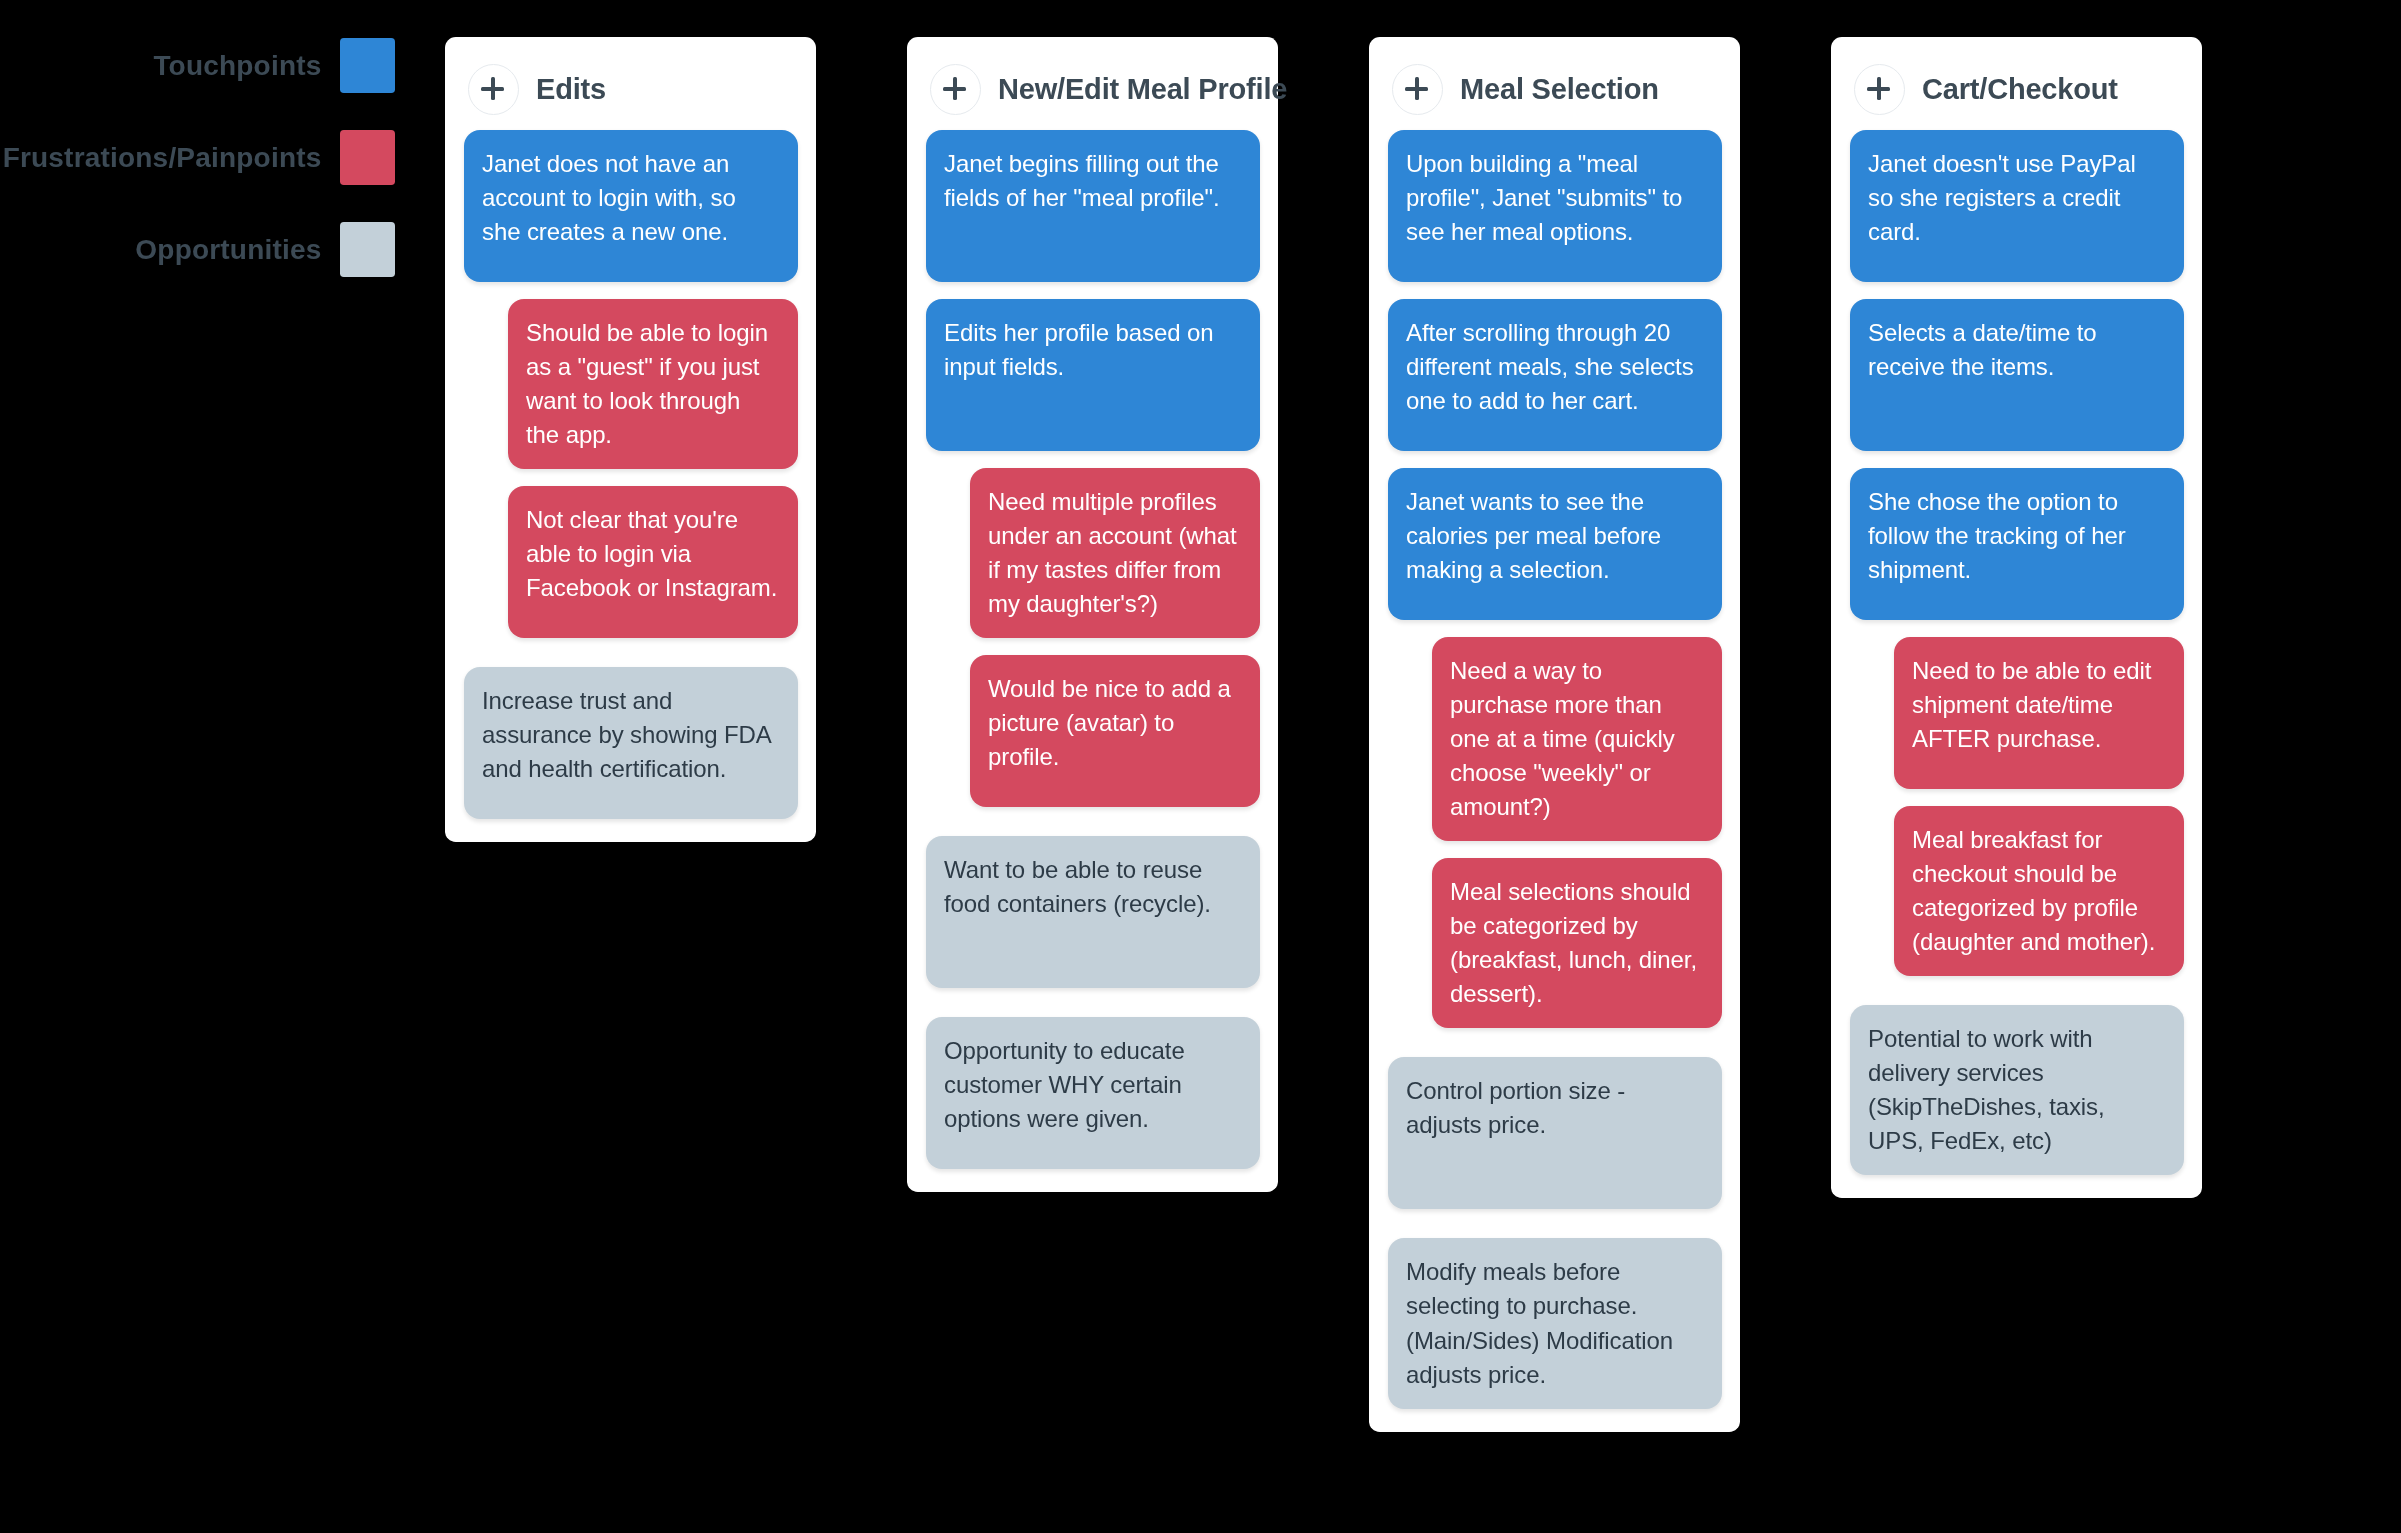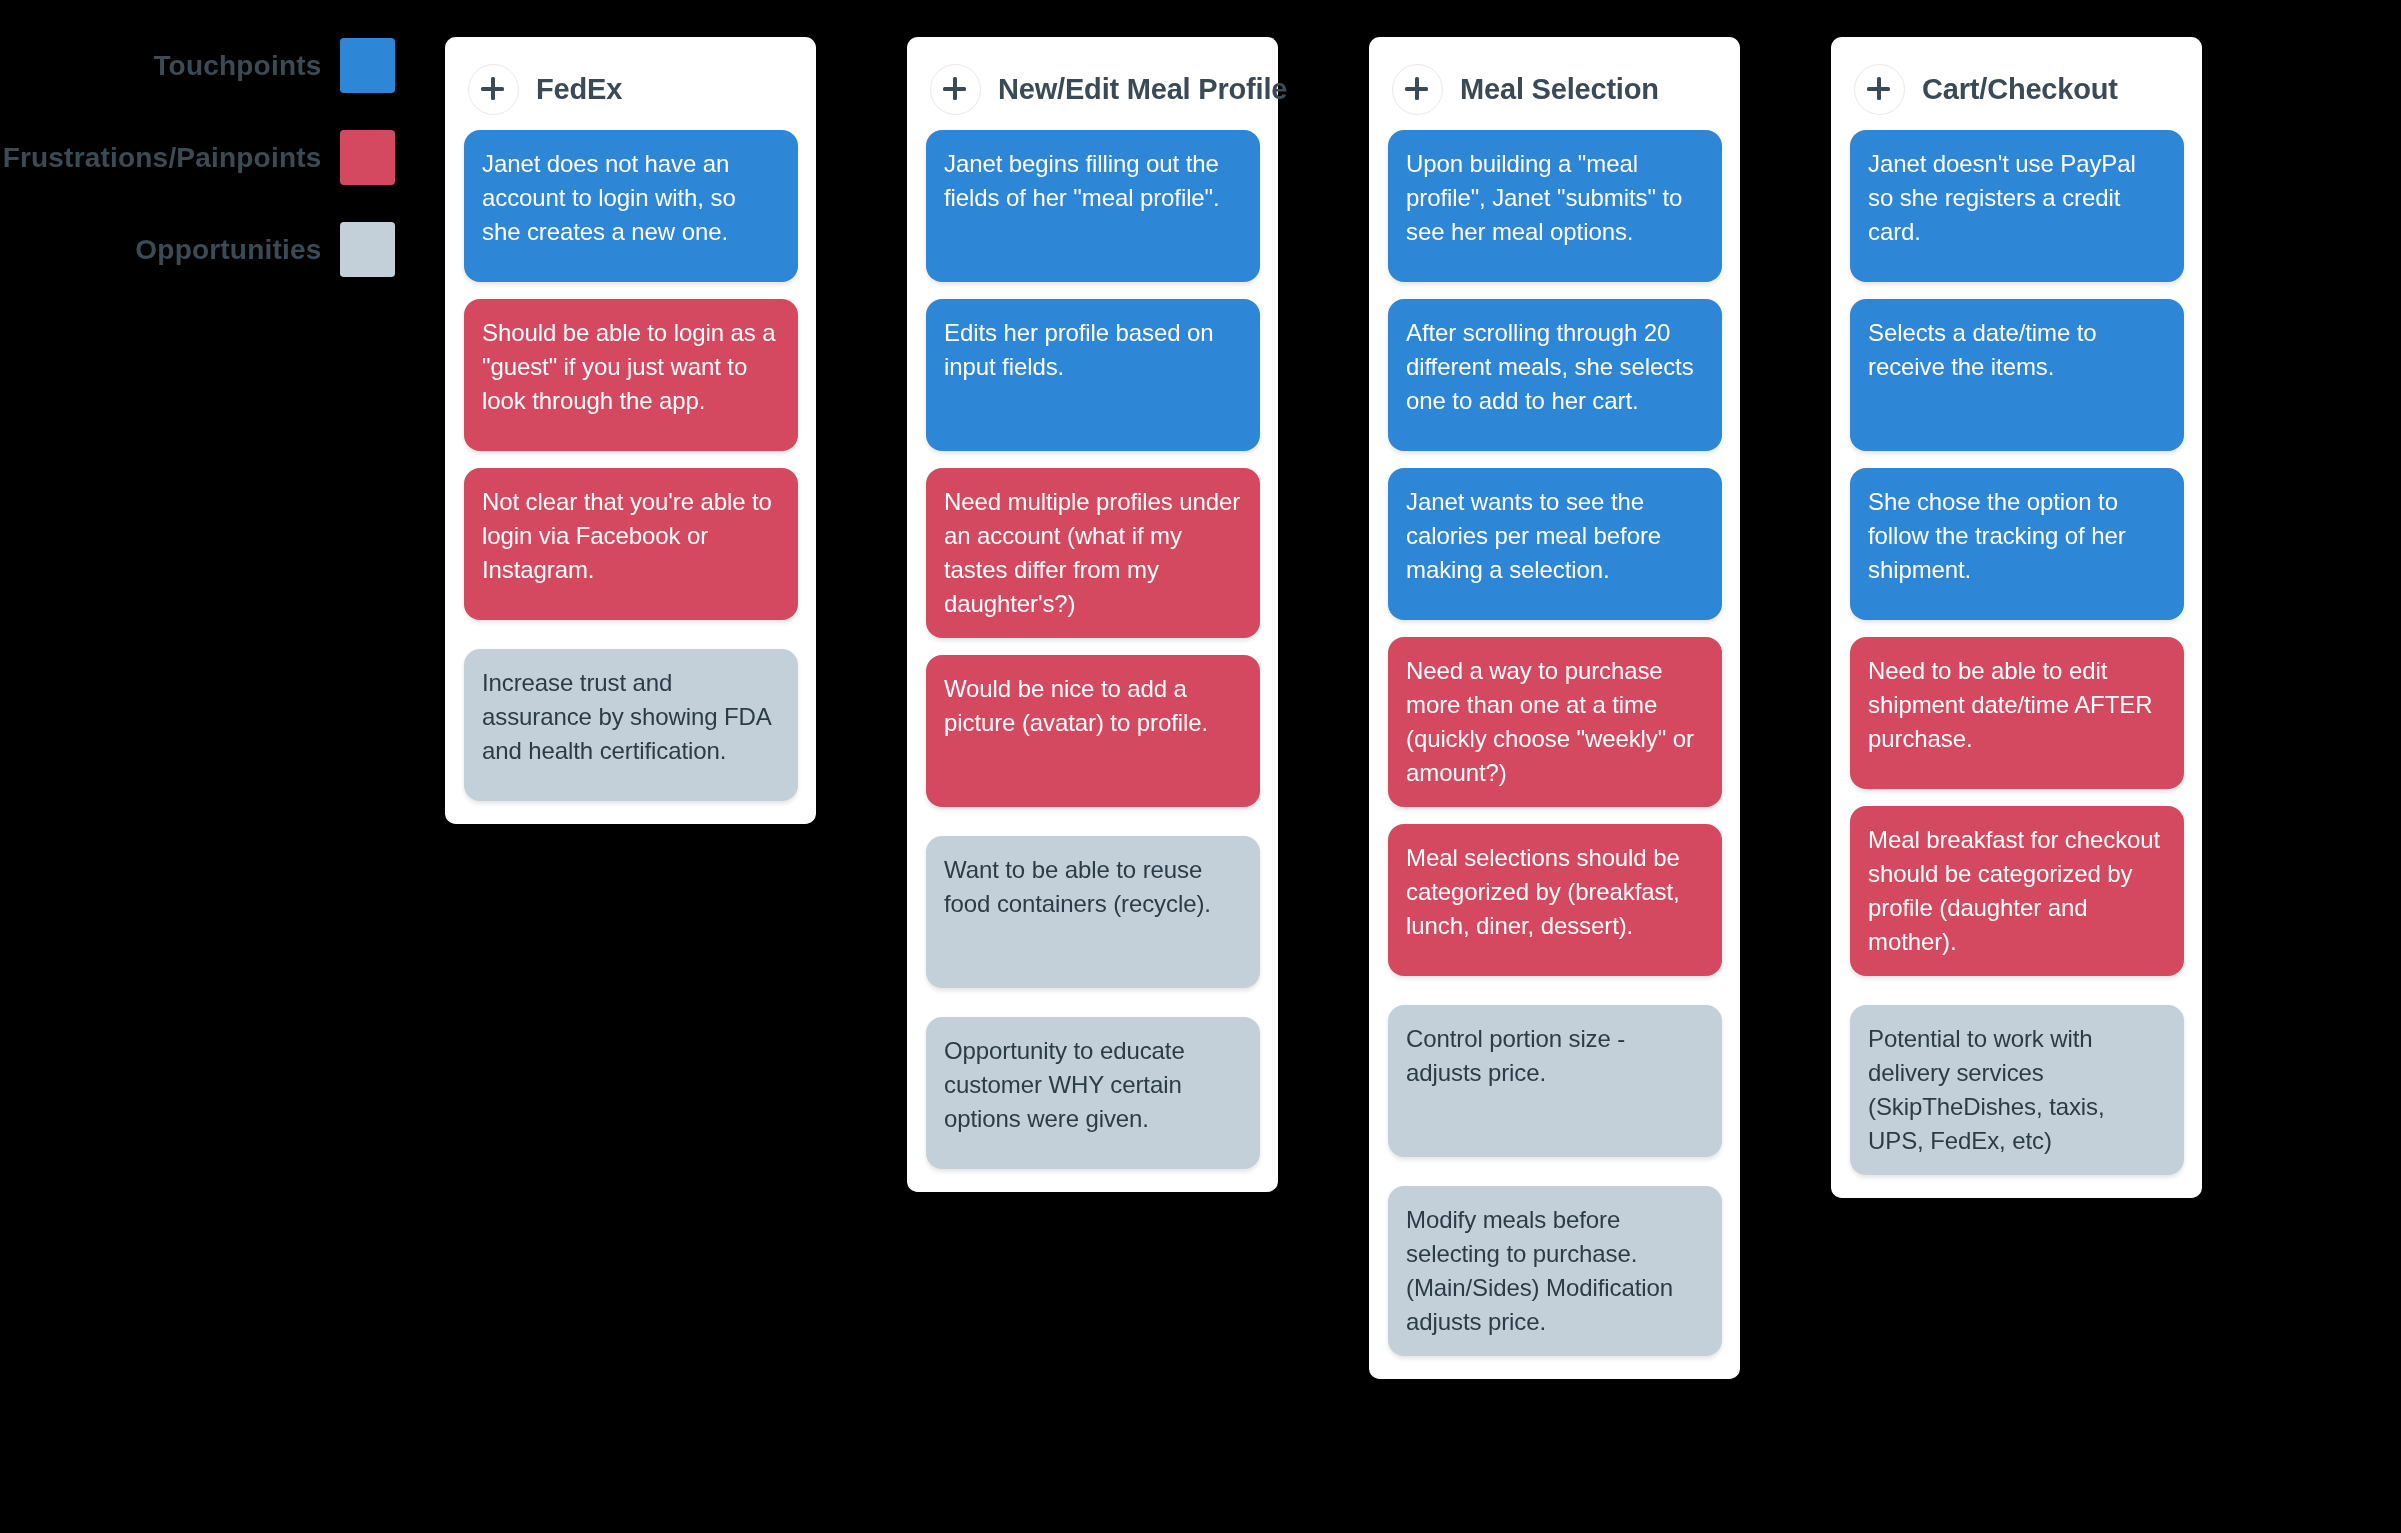--- a/index.html
+++ b/index.html
@@ -104,21 +104,21 @@
     border-radius: 16px;
     padding: 17px 18.5px 17px 18.5px;
     min-height: 152px;
     font-size: 24px;
     line-height: 1.42;
     letter-spacing: -0.1px;
     box-shadow: 0 2.3px 4.6px rgba(0,0,0,0.10);
     cursor: pointer;
   }
   .card.touchpoint   { background: #2E86D6; color: #ffffff; }
-  .card.frustration  { background: #D4495F; color: #ffffff; }
+  .card.frustration  { background: #D4495F; color: #ffffff; margin-left: 44px; }
   .card.opportunity  { background: #C3D0D9; color: #2D3B47; margin-top: 12px; }
 </style>
 </head>
 <body>
 
 <div class="board">
 
   <div class="legend">
       <div class="legend-row">
         <div class="legend-label">Touchpoints</div>
@@ -131,21 +131,21 @@
       <div class="legend-row">
         <div class="legend-label">Opportunities</div>
         <div class="legend-swatch" style="background: rgb(195, 208, 217);"></div>
       </div>
     </div>
 
   <div class="columns">
       <div class="column">
         <div class="col-header">
           <button class="add-btn"></button>
-          <div class="col-title">FedEx</div>
+          <div class="col-title">Edits</div>
         </div>
         <div class="cards">
           <div class="card touchpoint">Janet does not have an account to login with, so she creates a new one.</div>
           <div class="card frustration">Should be able to login as a "guest" if you just want to look through the app.</div>
           <div class="card frustration">Not clear that you're able to login via Facebook or Instagram.</div>
           <div class="card opportunity">Increase trust and assurance by showing FDA and health certification.</div>
         </div>
       </div>
       <div class="column">
         <div class="col-header">

